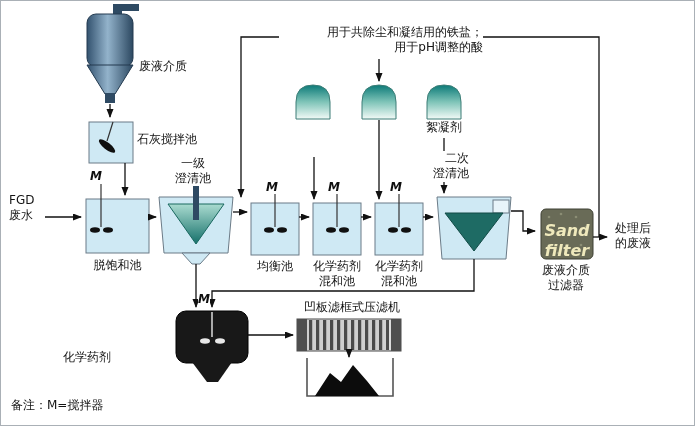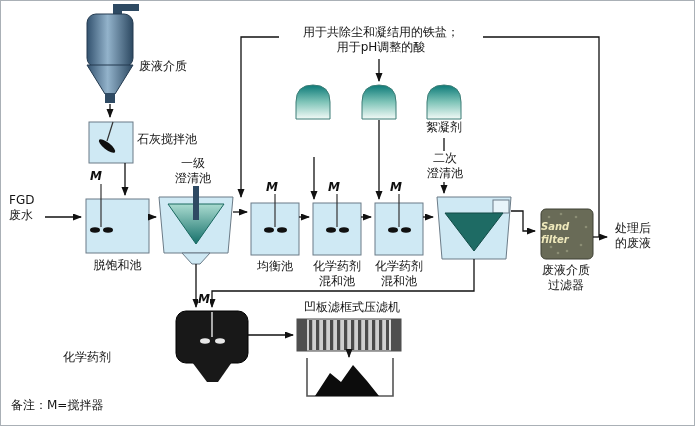--- a/index.html
+++ b/index.html
@@ -7,28 +7,28 @@
   .canvas {
     position:relative; width:695px; height:426px;
     background:#ffffff; border:1px solid #aab0b6; overflow:hidden;
   }
   svg.layer { position:absolute; left:0; top:0; }
   .lbl {
     position:absolute; font-size:12px; line-height:1.28; color:#141414;
     white-space:pre-line;
   }
   .center { text-align:center; }
-  .bgw { background:#ffffff; }
+  .bgw { background:#ffffff;text-align:right; }
   .m {
     position:absolute; font-size:12px; font-weight:bold; font-style:italic;
     color:#0f0f0f; background:#ffffff; line-height:1;
   }
   .sandtext {
-    position:absolute; font-size:10px; font-weight:bold; font-style:italic;
-    color:#efe9bc; text-align:left; white-space:pre-line; line-height:1.25;
+    position:absolute; font-size:16px; font-weight:bold; font-style:italic;
+    color:#efe9bc; text-align:center; white-space:pre-line; line-height:1.25;
   }
 </style>
 </head>
 <body>
 
 <div class="canvas">
 
   <svg class="layer" width="695" height="426" viewBox="0 0 695 426">
     <defs>
       <marker id="arr" markerWidth="9" markerHeight="8" refX="8" refY="3.5" orient="auto" markerUnits="userSpaceOnUse">

